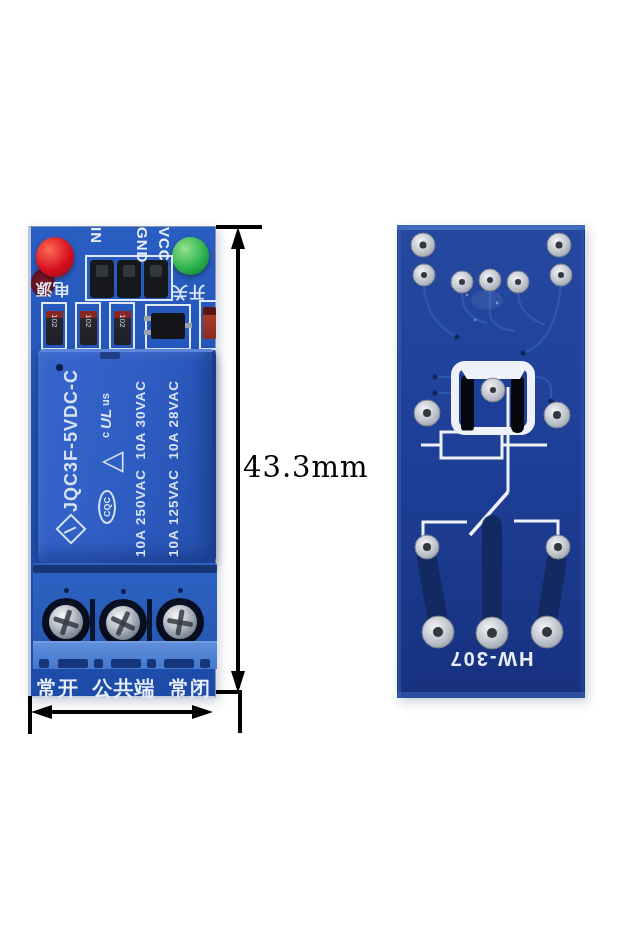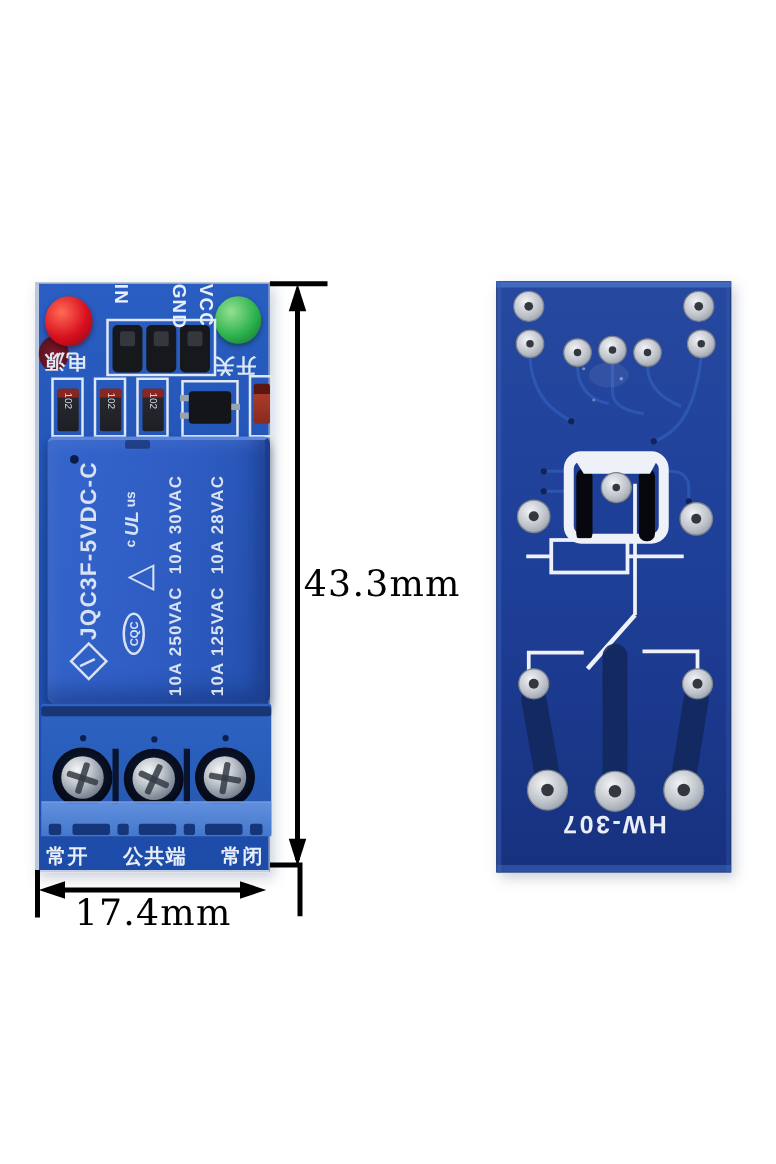--- a/index.html
+++ b/index.html
@@ -65,21 +65,21 @@
   .screw{width:34px;height:34px;border-radius:50%;
     background:radial-gradient(circle at 38% 32%,#f4f5f7 0%,#c3c8cf 35%,#8f98a4 62%,#555e6a 95%);}
   .screw-bar{position:absolute;left:4px;top:14.5px;width:26px;height:5px;background:#343b45;
              border-radius:2px;opacity:.85;}
   .sep{width:5px;height:54px;background:#091430;}
   .tdot{width:5px;height:5px;border-radius:50%;background:#0c1f4e;}
   .tface{left:0;top:78px;width:184px;height:28px;background:linear-gradient(#5f8edc,#4478cc);
          border-top:2px solid #6f9ae2;box-sizing:border-box;}
   .slot{position:absolute;top:16px;height:9px;background:#16367c;border-radius:2px;}
   .term-labels{left:0;top:448px;width:188px;height:24px;display:flex;justify-content:space-between;
-    padding:0 8px 0 6px;box-sizing:border-box;font-size:16px;font-weight:bold;color:#e9eff9;letter-spacing:1px;}
+    padding:0 8px 0 6px;box-sizing:border-box;font-size:20px;font-weight:bold;color:#e9eff9;letter-spacing:1px;}
   
   .back-board{left:397px;top:225px;width:188px;height:473px;box-shadow:3px 4px 10px rgba(140,150,170,.45);}
   .hw-label{left:50px;top:421px;width:88px;height:24px;transform:rotate(180deg);
     color:#e9eef7;font-size:20px;font-weight:bold;letter-spacing:2px;text-align:center;}
   
   .dim-svg{left:0;top:0;width:621px;height:931px;pointer-events:none;}
   .dim-label{font-family:"DejaVu Serif","Liberation Serif",serif;font-size:29px;color:#000;letter-spacing:1px;}
   .h-label{left:243px;top:450px;}
   .w-label{left:55px;top:713px;width:135px;text-align:center;}
 </style>
@@ -314,15 +314,14 @@
       <line x1="38" y1="712" x2="206" y2="712"></line>
     </g>
     <g fill="#000">
       <polygon points="238,227 231,249 245,249"></polygon>
       <polygon points="238,693 231,671 245,671"></polygon>
       <polygon points="31,712 52,705 52,719"></polygon>
       <polygon points="213,712 192,705 192,719"></polygon>
     </g>
   </svg>
   <div class="abs dim-label h-label">43.3mm</div>
-  <div class="abs dim-label w-label">17.4mm</div>
 
 </div>
 
 </body></html>

